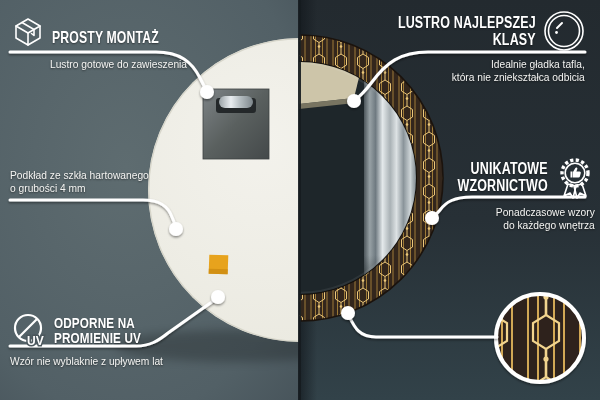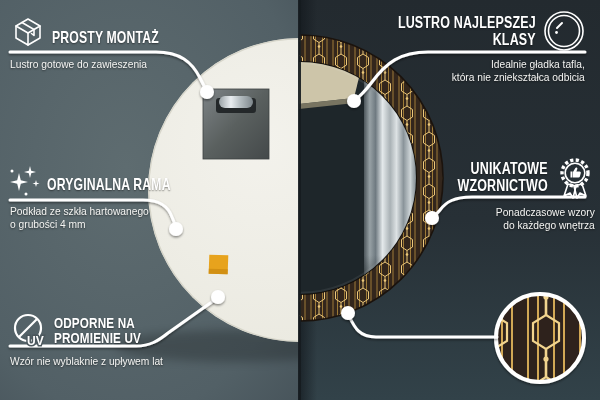--- a/index.html
+++ b/index.html
@@ -172,48 +172,36 @@
     <g fill="#ffffff" filter="url(#lineShadow)">
       <circle cx="207" cy="92" r="7"></circle>
       <circle cx="176" cy="229" r="7"></circle>
       <circle cx="218" cy="297" r="7"></circle>
       <circle cx="354" cy="101" r="7"></circle>
       <circle cx="432" cy="218" r="7"></circle>
       <circle cx="348" cy="313" r="7"></circle>
     </g>
   </svg>
 
-  <div class="callout" style="left:10px;top:14px;">
+  <div class="callout" style="left:10px;top:14px;text-align:right;">
     <div class="flexrow" style="gap:6px;">
       <svg width="36" height="36" viewBox="0 0 36 36">
         <g stroke="#fff" stroke-width="1.6" fill="none" stroke-linejoin="round" stroke-linecap="round">
           <path d="M6 12 L18 5 L30 12 L18 19 Z"></path>
           <path d="M6 12 V24 L18 31 V19"></path>
           <path d="M30 12 V24 L18 31"></path>
           <path d="M12 8.5 L24 15.5 V21.5 L21.5 19.5"></path>
         </g>
       </svg>
       <div class="co-title sxL" style="font-size:17px;margin-top:14px;">PROSTY MONTAŻ</div>
     </div>
     <div class="co-sub subL" style="margin-top:8px;">Lustro gotowe do zawieszenia</div>
   </div>
 
   <div class="callout" style="left:5px;top:163px;">
-    <div class="flexrow" style="gap:4px;">
-      <svg width="38" height="36" viewBox="0 0 38 36">
-        <g fill="#fff">
-          <path d="M14 10 L15.8 17.2 L23 19 L15.8 20.8 L14 28 L12.2 20.8 L5 19 L12.2 17.2 Z"></path>
-          <path d="M25 3 L26.2 7.8 L31 9 L26.2 10.2 L25 15 L23.8 10.2 L19 9 L23.8 7.8 Z"></path>
-          <path d="M31 17 L31.8 19.7 L34.5 20.5 L31.8 21.3 L31 24 L30.2 21.3 L27.5 20.5 L30.2 19.7 Z"></path>
-          <circle cx="7" cy="8" r="1.5"></circle>
-          <circle cx="21" cy="31" r="1.5"></circle>
-        </g>
-      </svg>
-      <div class="co-title sxL" style="font-size:17px;margin-top:12px;">ORYGINALNA RAMA</div>
-    </div>
     <div class="co-sub subL" style="margin-top:6px;margin-left:5px;">
       <div>Podkład ze szkła hartowanego</div>
       <div>o grubości 4 mm</div>
     </div>
   </div>
 
   <div class="callout" style="left:10px;top:311px;">
     <div class="flexrow" style="gap:6px;">
       <svg width="38" height="38" viewBox="0 0 38 38">
         <circle cx="18" cy="17" r="13" fill="none" stroke="#fff" stroke-width="2.2"></circle>

